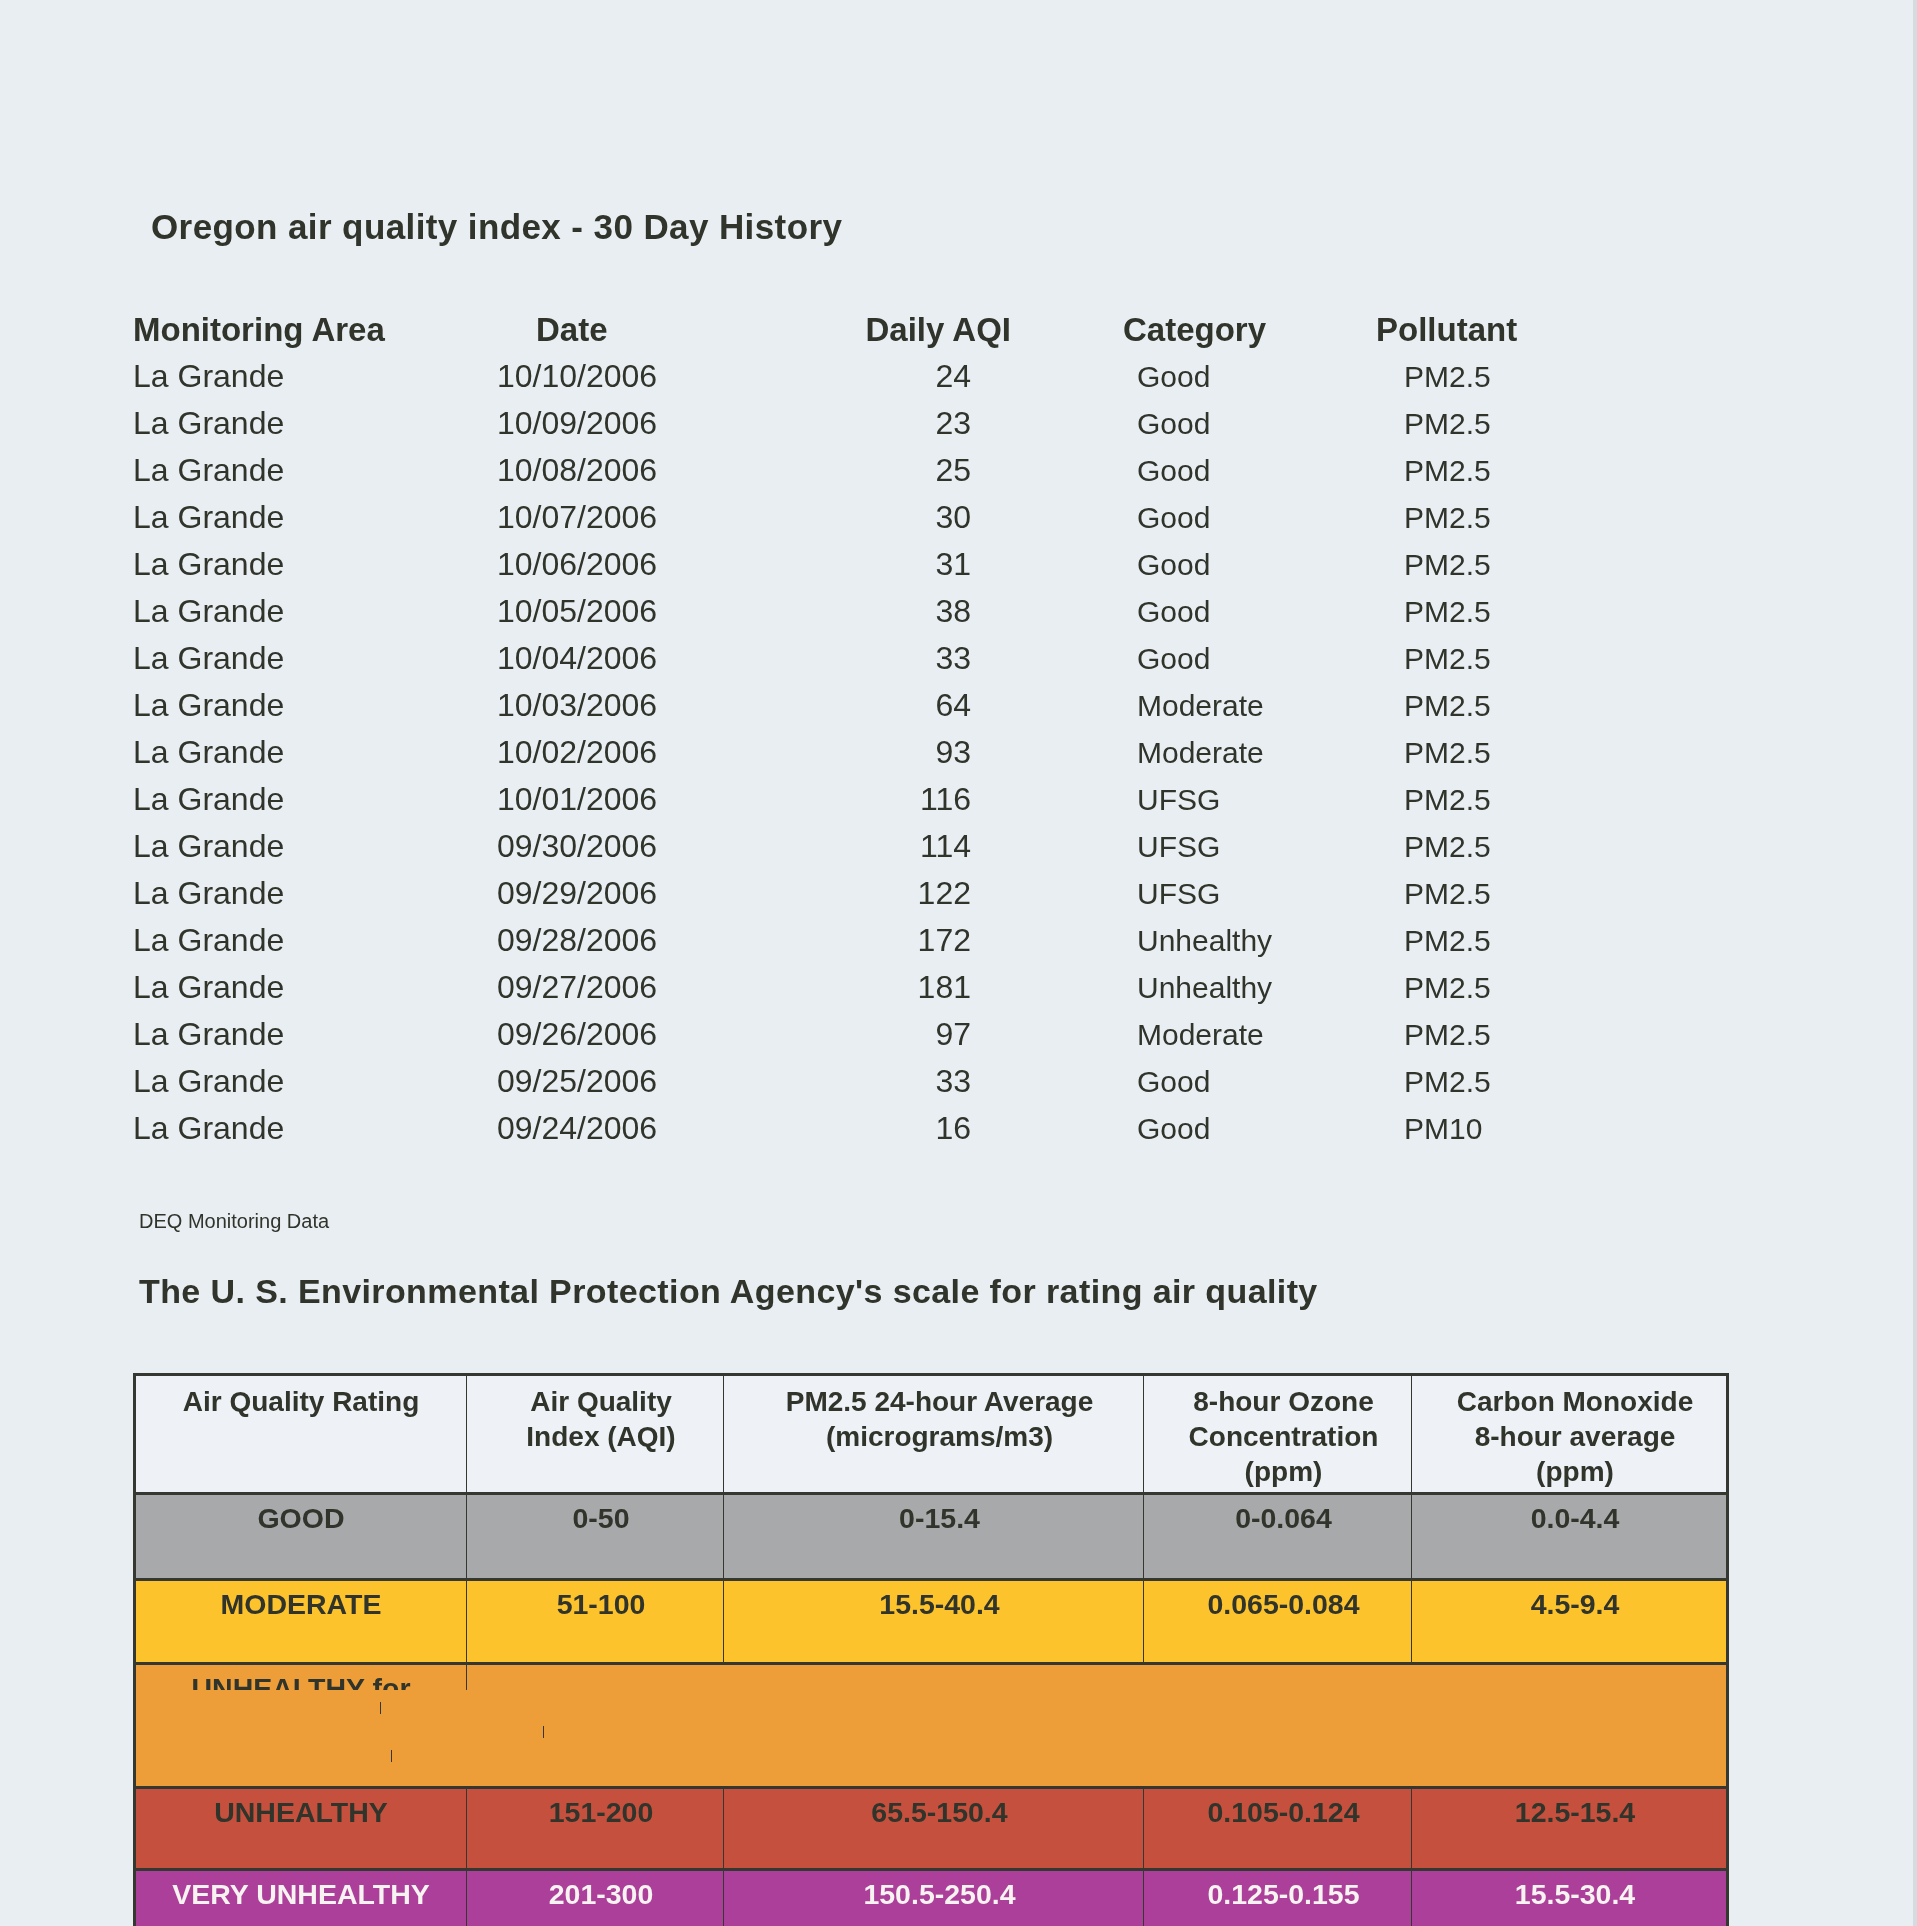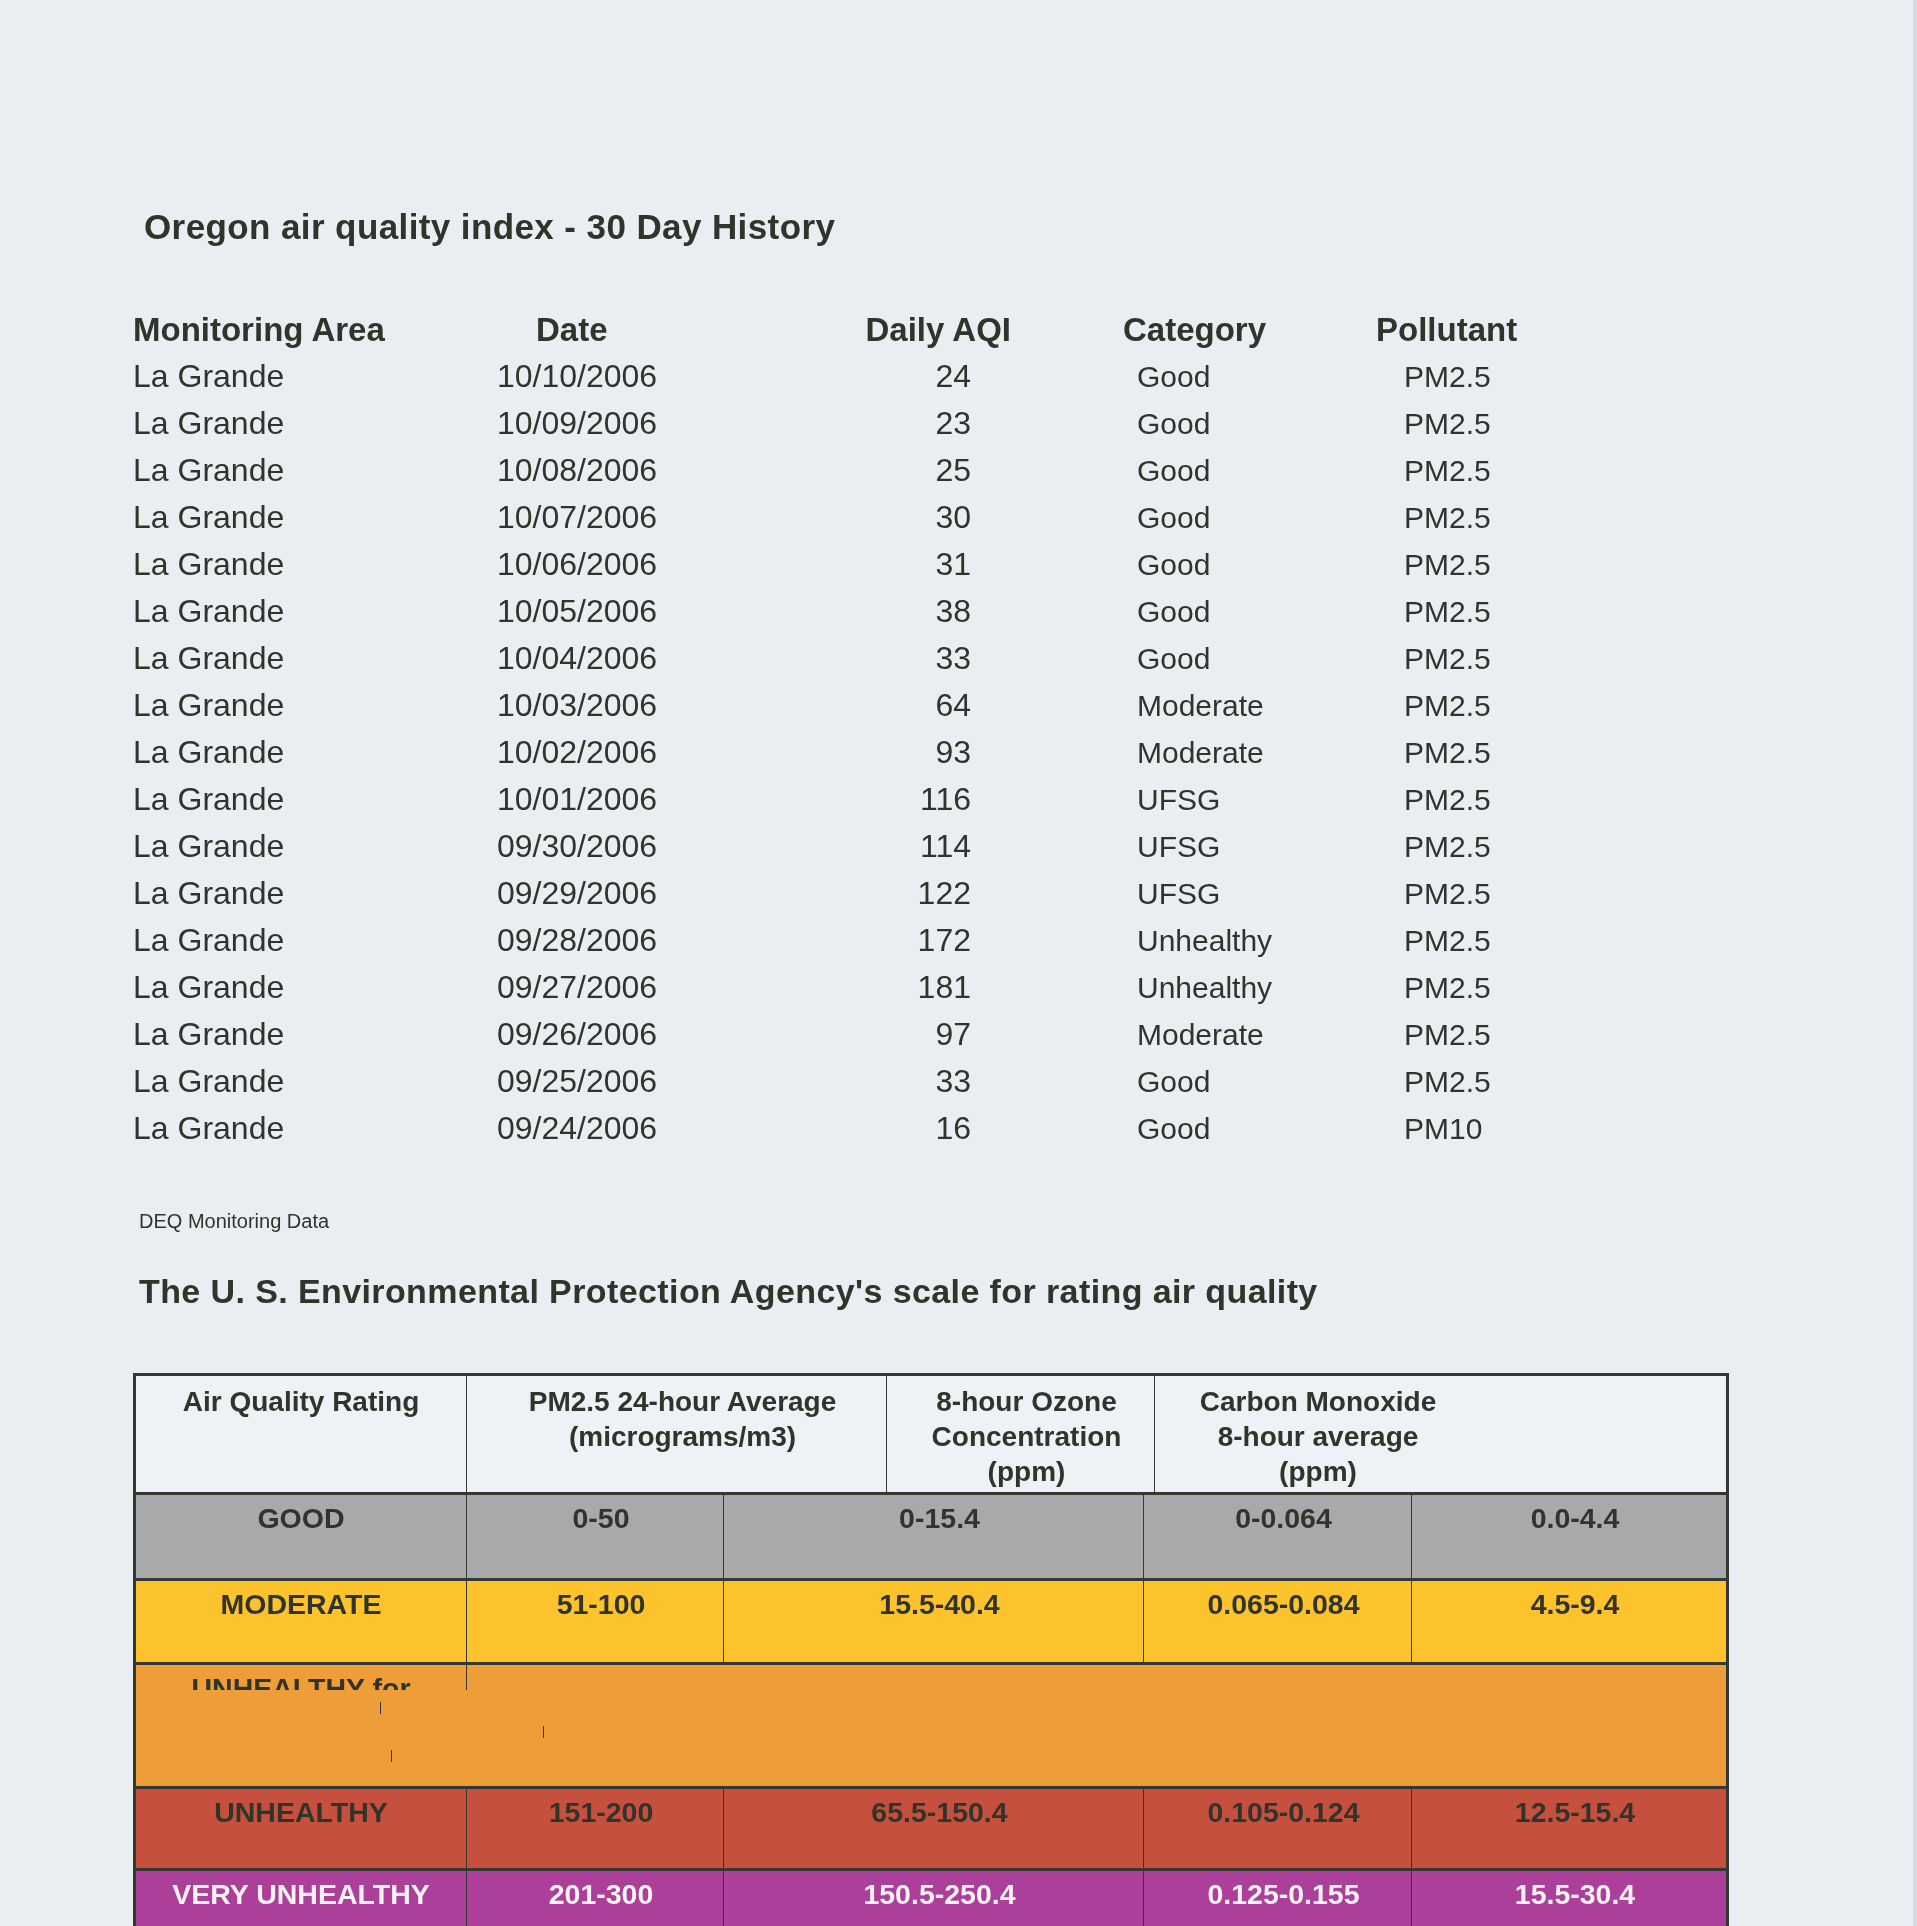--- a/index.html
+++ b/index.html
@@ -10,21 +10,21 @@
     margin:0;padding:0;background:#e9eef3;
     font-family:"Liberation Sans","DejaVu Sans",sans-serif;
   }
   #page{
     position:relative;width:1918px;height:2435px;background:#e9eef3;
     transform-origin:0 0;overflow:hidden;color:var(--ink);
   }
   .abs{position:absolute;}
   
   .doc-title{
-    left:144px;top:209px;font-size:35px;font-weight:700;line-height:1.05;
+    left:151px;top:209px;font-size:35px;font-weight:700;line-height:1.05;
     letter-spacing:0.4px;white-space:nowrap;
   }
   .hist-head{left:133px;top:306px;width:1448px;height:47px;line-height:47px;
     font-size:33px;font-weight:700;white-space:nowrap;}
   .hist-head span{position:absolute;top:0;line-height:47px;}
   .hh-area{left:0;}
   .hh-date{left:403px;}
   .hh-aqi{left:695px;width:183px;text-align:right;}
   .hh-cat{left:990px;}
   .hh-pol{left:1243px;}
@@ -220,20 +220,22 @@
       </div>
     </div>
 
   <div class="abs footnote">DEQ Monitoring Data</div>
 
   <div class="abs epa-title">The U. S. Environmental Protection Agency's scale for rating air quality</div>
 
   <div class="abs epa-table">
     <div class="epa-row epa-header">
       <div class="col-1">Air Quality Rating</div>
+      <div class="col-2">Air Quality
+Index (AQI)</div>
       <div class="col-3">PM2.5 24-hour Average
 (micrograms/m3)</div>
       <div class="col-4">8-hour Ozone
 Concentration
 (ppm)</div>
       <div class="col-5">Carbon Monoxide
 8-hour average
 (ppm)</div>
     </div>
     <div class="epa-body">

